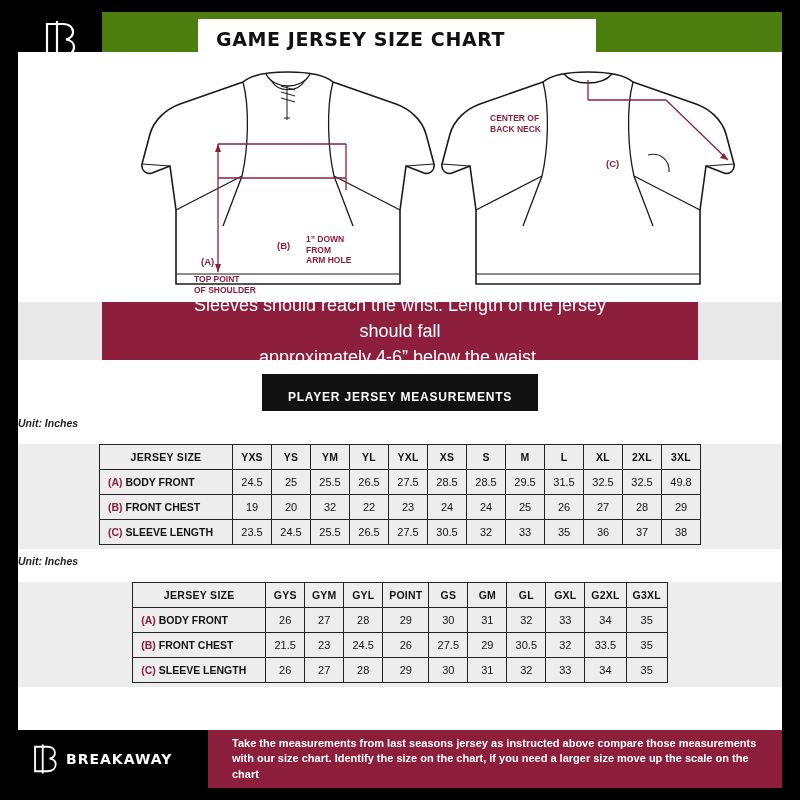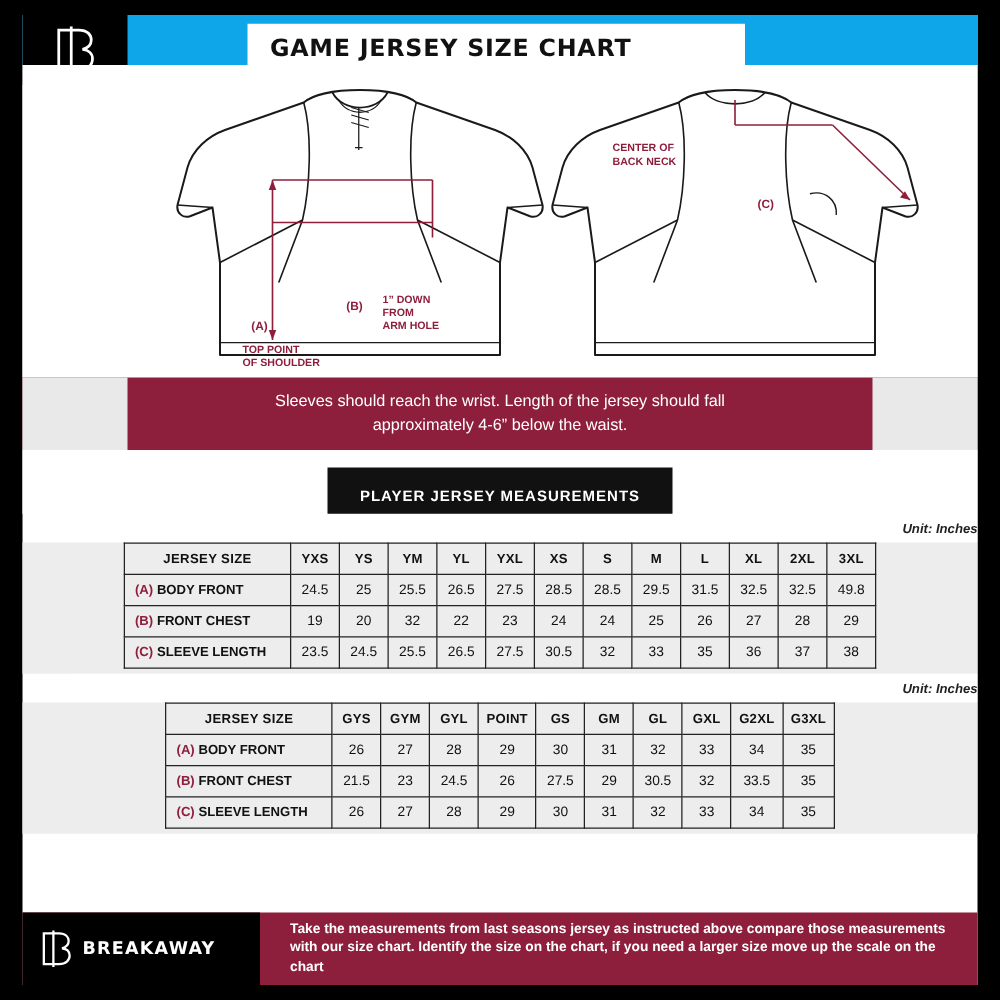--- a/index.html
+++ b/index.html
@@ -25,21 +25,21 @@
     top: 12px;
     width: 764px;
     height: 776px;
     background: #ffffff;
   }
 
   
   .header {
     position: relative;
     height: 40px;
-    background: #0ea5e9;
+    background: #4d7c0f;
   }
   .header .logo-box {
     position: absolute;
     left: 0;
     top: 0;
     width: 84px;
     height: 56px;
     background: #000000;
     display: flex;
     align-items: center;
@@ -107,21 +107,21 @@
     text-align: center;
   }
   .band .side {
     position: absolute;
     top: 0; height: 58px; width: 84px;
     background: #e9e9e9;
   }
   .band .side.left { left: 0; }
   .band .side.right { right: 0; }
   .band .text {
-    font-size: 13px;
+    font-size: 18px;
     line-height: 1.45;
     max-width: 470px;
     z-index: 2;
   }
 
   
   .sec-wrap {
     position: relative;
     background: #ffffff;
     padding-top: 14px;
@@ -131,28 +131,27 @@
     display: inline-block;
     background: #111111;
     color: #ffffff;
     font-family: Liberation Sans, sans-serif;
     font-size: 12px;
     font-weight: bold;
     letter-spacing: 0.8px;
     padding: 16px 26px 7px 26px;
   }
   .unit {
-    text-align: right;
+    text-align: left;
     font-size: 10.5px;
     font-style: italic;
     font-weight: bold;
     color: #222;
-    padding: 6px 0 5px 0;
-    background: #ffffff;
-    margin-left: 40px;
+    padding: 6px 0 15px 0;
+    background: #ffffff;
   }
 
   
   .table-wrap {
     background: #ffffff;
     padding: 0 0 4px 0;
     display: flex;
     justify-content: center;
   }
   table.size {

